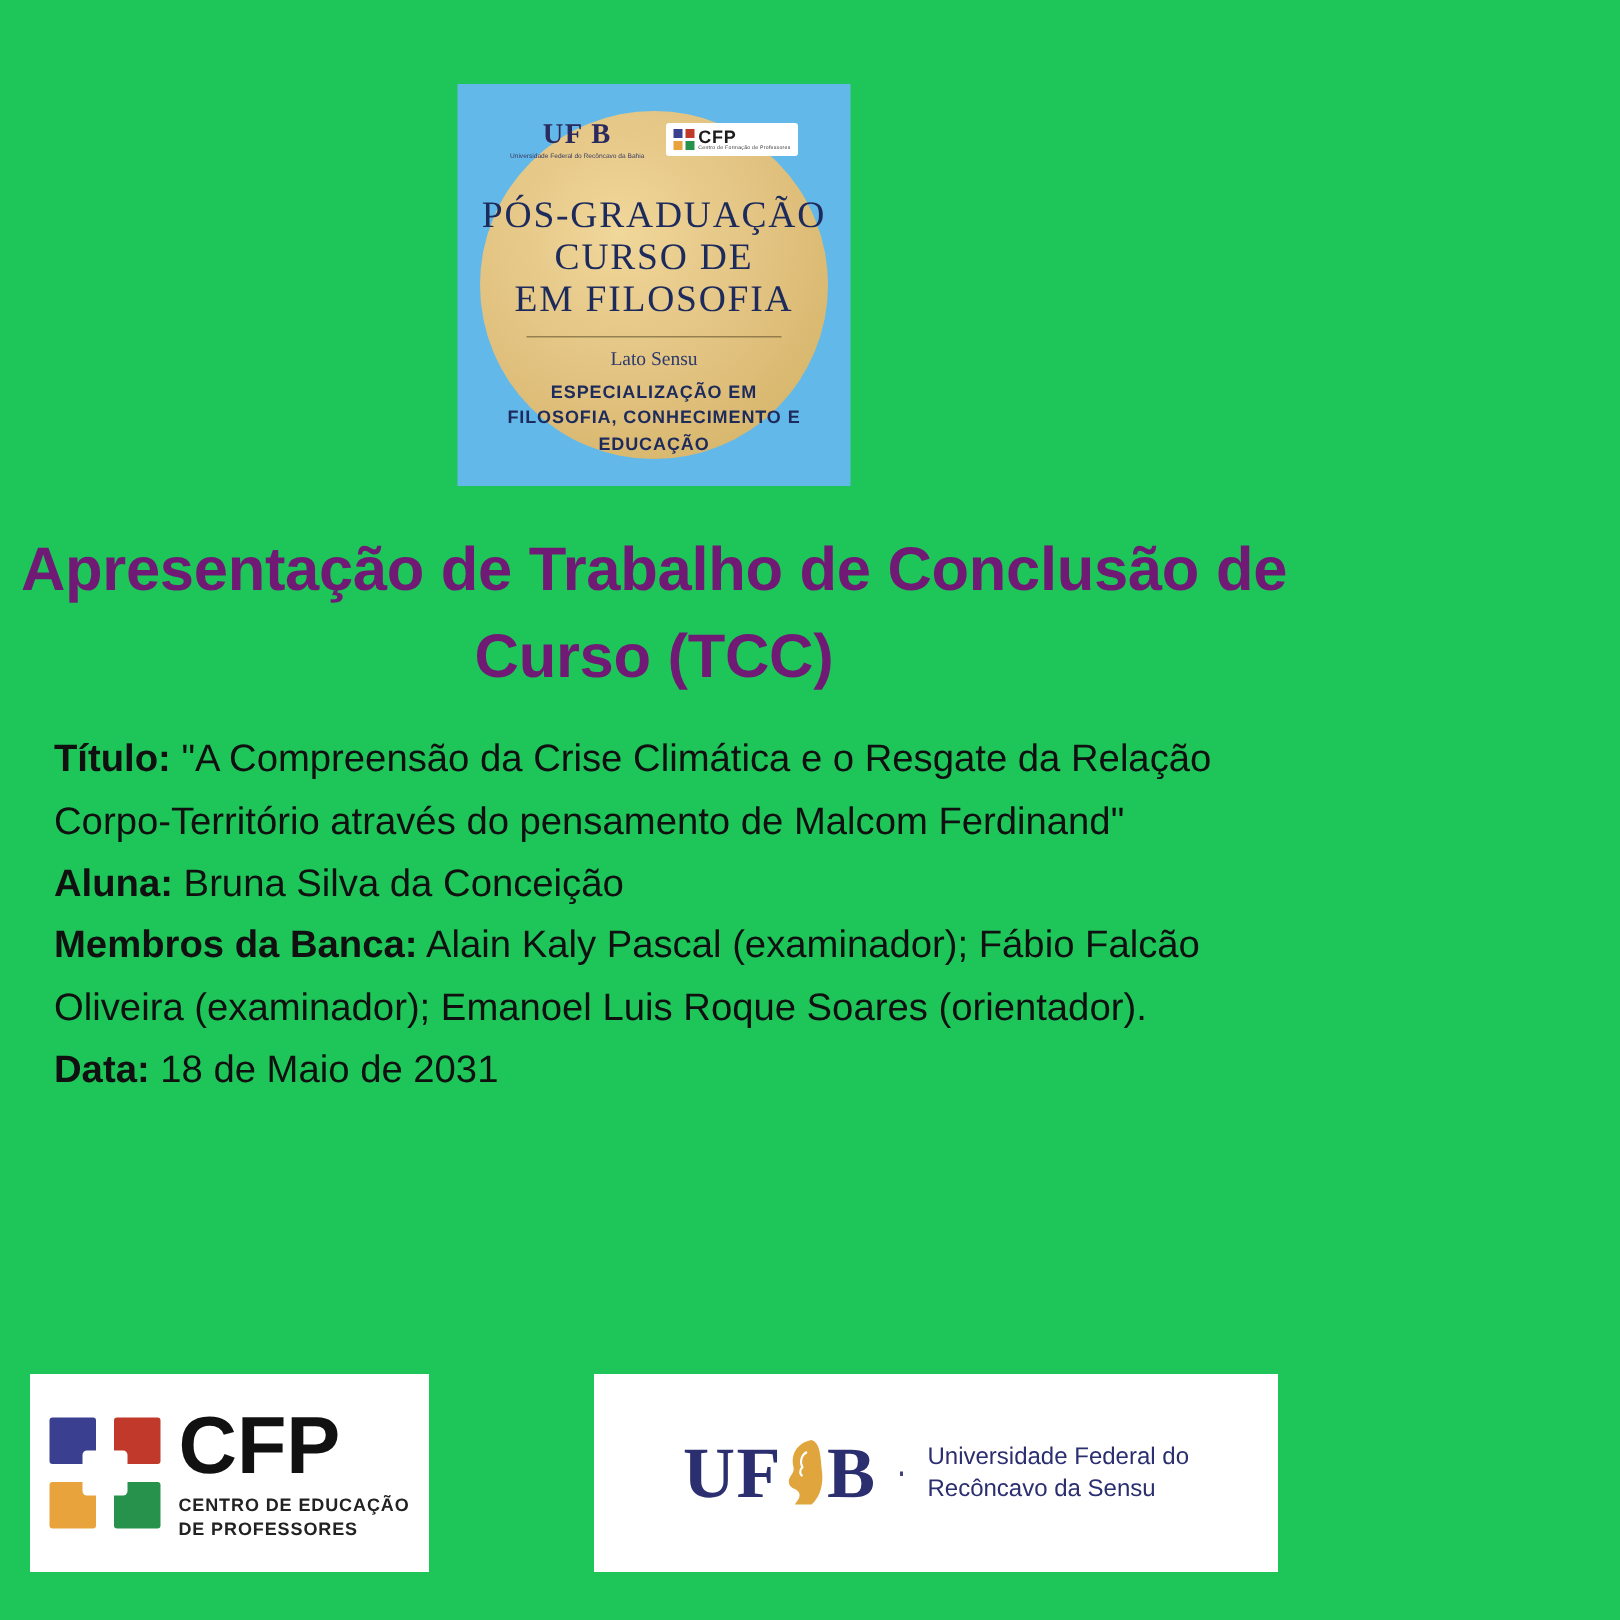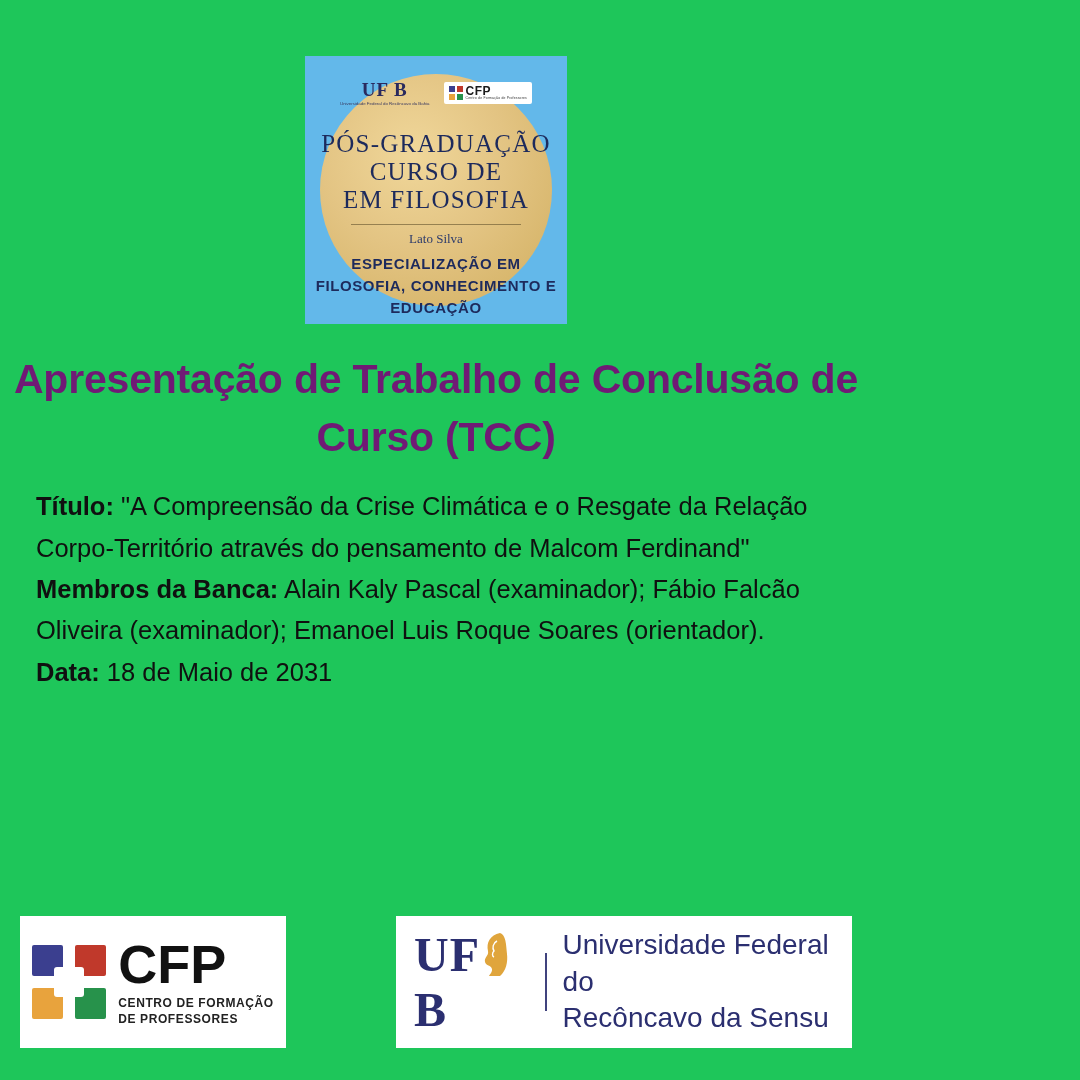--- a/index.html
+++ b/index.html
@@ -122,21 +122,21 @@
   }
   .badge-lato {
     color: #2d3b6b;
     font-size: 13px;
     font-family: "Liberation Serif", serif;
   }
   .badge-spec {
     margin-top: 6px;
     text-align: center;
     color: #1d2a5c;
-    font-size: 15px;
+    font-size: 12px;
     font-weight: bold;
     letter-spacing: .6px;
     line-height: 1.45;
   }
 
   
   .headline {
     margin-top: 26px;
     width: 880px;
     text-align: center;
@@ -230,21 +230,21 @@
   }
   .ufrb-big .mark .face {
     display: inline-block;
     width: 30px;
     height: 46px;
     position: relative;
     vertical-align: -6px;
   }
   .ufrb-big .mark .face svg { display:block; }
   .ufrb-big .name {
-    font-size: 28px;
+    font-size: 16px;
     color: #2b2f70;
     line-height: 1.32;
   }
   .divider-v {
     width: 2px;
     background: #2b2f70;
     align-self: stretch;
     margin: 26px 0;
     opacity: .9;
   }
@@ -278,35 +278,38 @@
       </div>
 
       <div class="badge-title">
         <div>PÓS-GRADUAÇÃO</div>
         <div>CURSO DE</div>
         <div>EM FILOSOFIA</div>
       </div>
 
       <div class="badge-rule"></div>
 
-      <div class="badge-lato">Lato Silva</div>
+      <div class="badge-lato">Lato Sensu</div>
 
       <div class="badge-spec">
         <div>ESPECIALIZAÇÃO EM</div>
         <div>FILOSOFIA, CONHECIMENTO E</div>
         <div>EDUCAÇÃO</div>
       </div>
     </div>
   </div>
 
   <div class="headline">Apresentação de Trabalho de Conclusão de Curso (TCC)</div>
 
   <div class="body-block">
     <p>
       <b>Título:</b><span> "A Compreensão da Crise Climática e o Resgate da Relação Corpo-Território através do pensamento de Malcom Ferdinand"</span>
+    </p>
+    <p>
+      <b>Aluna:</b><span> Bruna Silva da Conceição</span>
     </p>
     <p>
       <b>Membros da Banca:</b><span> Alain Kaly Pascal (examinador); Fábio Falcão Oliveira (examinador); Emanoel Luis Roque Soares (orientador).</span>
     </p>
     <p>
       <b>Data:</b><span> 18 de Maio de 2031</span>
     </p>
   </div>
 
   <div class="footer-logos">
@@ -316,21 +319,21 @@
         <span class="squares">
           <i></i>
             <i></i>
             <i></i>
             <i></i>
           <span class="knot"></span>
         </span>
         <span class="txt">
           <span class="big">CFP</span>
           <span class="small">
-            <span>CENTRO DE FORMAÇÃO</span><br>
+            <span>CENTRO DE EDUCAÇÃO</span><br>
             <span>DE PROFESSORES</span>
           </span>
         </span>
       </div>
     </div>
 
     <div class="logo-card ufrb-card">
       <div class="ufrb-big">
         <span class="mark">
           <span>UF</span><span class="face"><svg width="30" height="46" viewBox="0 0 30 46">

